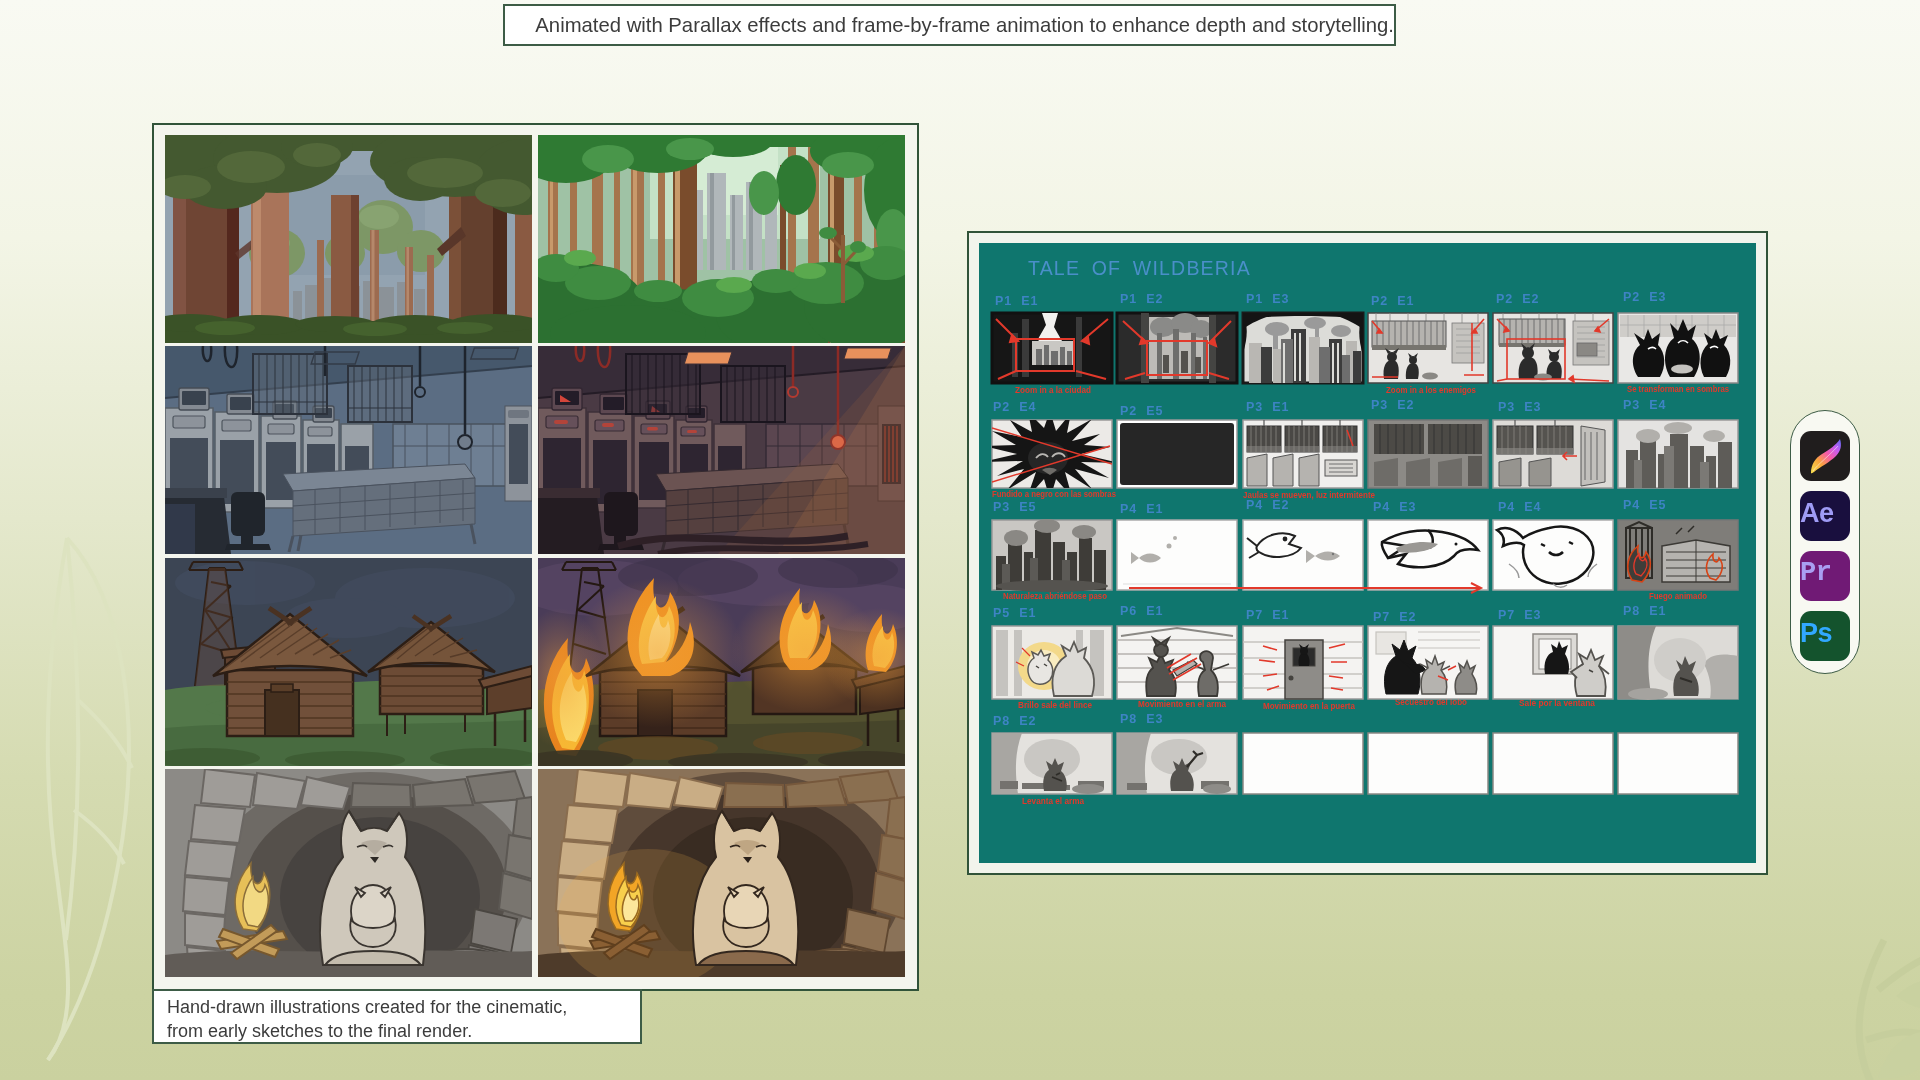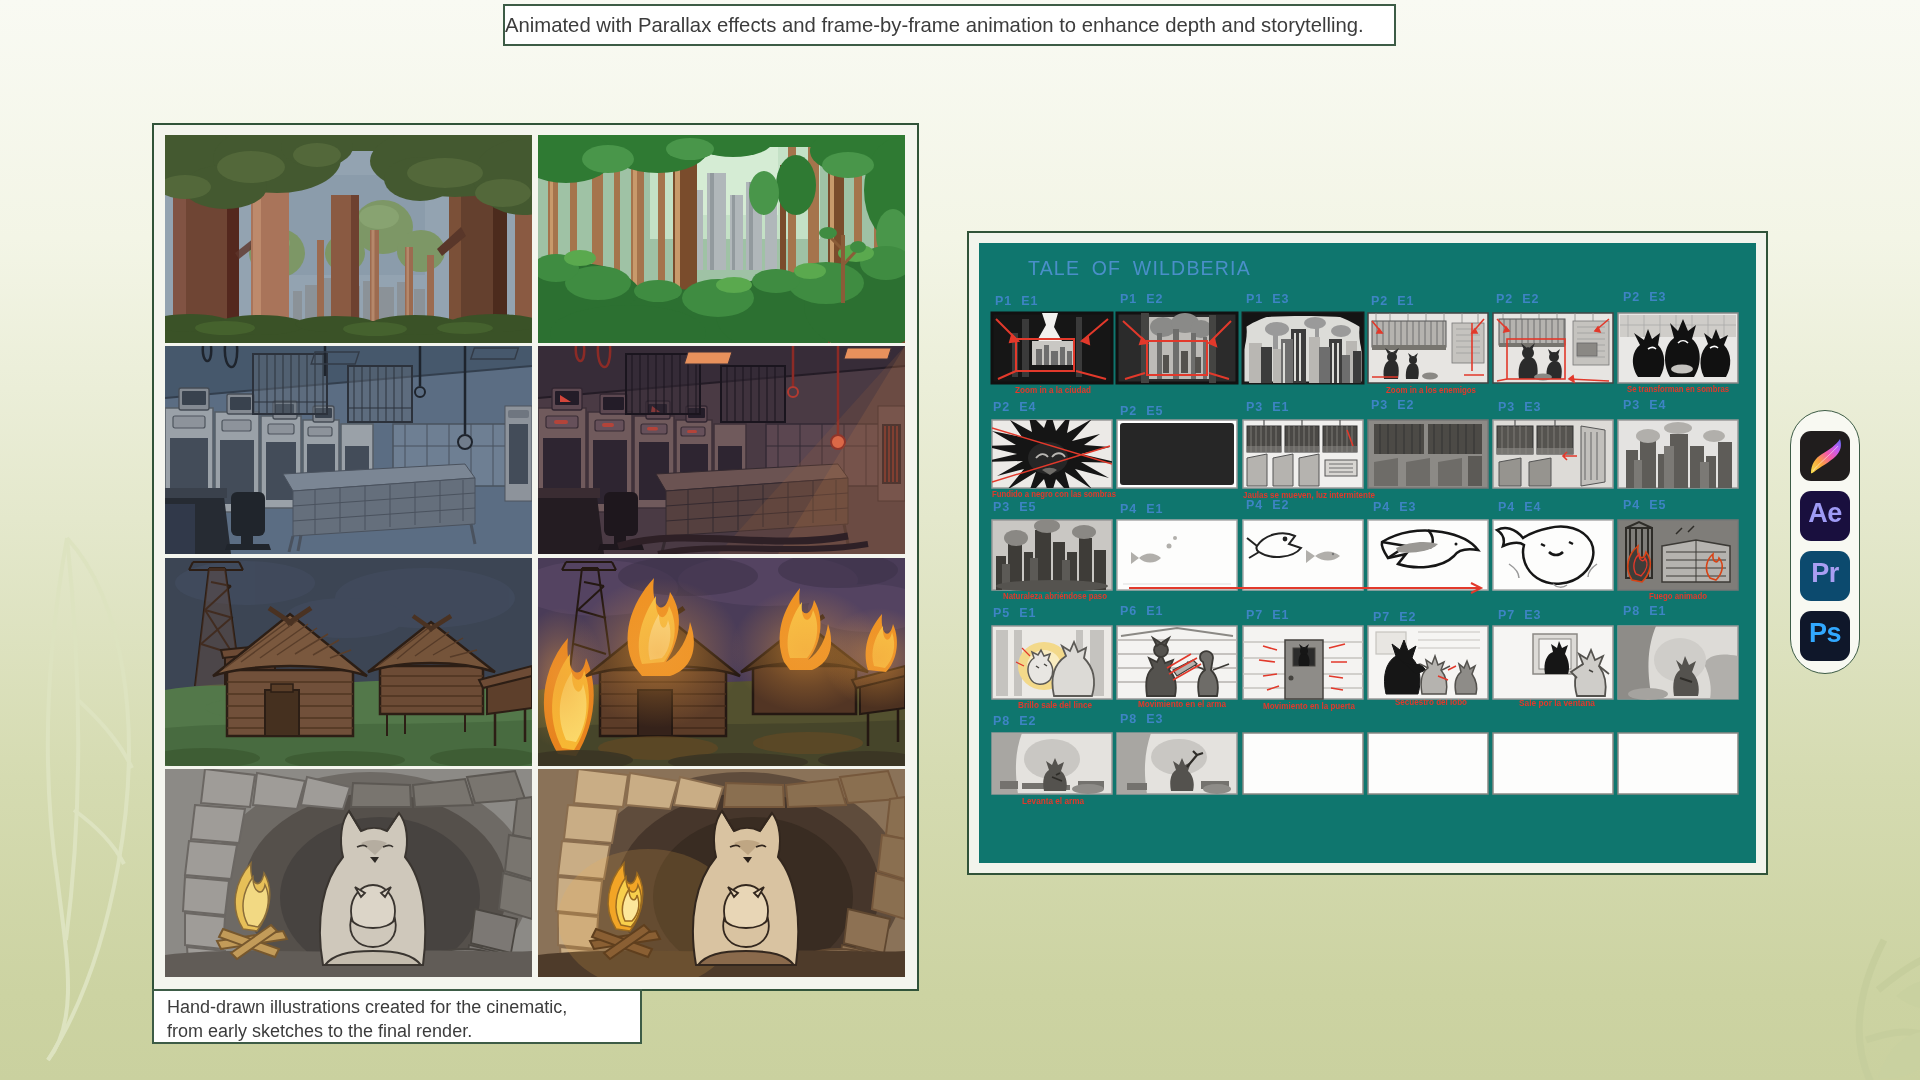--- a/index.html
+++ b/index.html
@@ -1,32 +1,32 @@
 <!DOCTYPE html>
 <html><head>
 <meta charset="utf-8">
 <style>
   html,body{margin:0;padding:0;}
   body{width:1920px;height:1080px;overflow:hidden;font-family:"Liberation Sans",sans-serif;}
   #stage{position:absolute;left:0;top:0;width:1920px;height:1080px;overflow:hidden;
     background:linear-gradient(180deg,#f9faf3 0%,#f3f5e6 22%,#e4e8cc 48%,#d5dbb1 72%,#ccd3a2 92%,#cad19f 100%);}
   .cap{position:absolute;background:#ffffff;border:2px solid #3d5c46;color:#3c3c3c;box-sizing:border-box;}
-  #capTop{left:503px;top:4px;width:893px;height:42px;font-size:20.3px;line-height:38px;text-align:left;}
+  #capTop{left:503px;top:4px;width:893px;height:42px;font-size:20.3px;line-height:38px;text-align:right;}
   #capLeft{left:152px;top:989px;width:490px;height:55px;font-size:18px;line-height:24px;padding:4px 0 0 13px;}
   #capRight{left:966px;top:876px;width:497px;height:51px;font-size:20.3px;line-height:23px;padding:3px 0 0 12px;}
   #leftPanel{position:absolute;left:152px;top:123px;width:767px;height:868px;background:#f4f5ee;border:2px solid #315339;box-sizing:border-box;}
   #rightPanel{position:absolute;left:967px;top:231px;width:801px;height:644px;background:#f2f4ec;border:2px solid #315339;box-sizing:border-box;}
   #sheet{position:absolute;left:10px;top:10px;width:777px;height:620px;background:#0f766e;}
   .thumb{position:absolute;overflow:hidden;}
   #pill{position:absolute;left:1790px;top:410px;width:70px;height:264px;background:#f8f9f2;border:1.5px solid #3d5c46;border-radius:36px;box-sizing:border-box;}
   .appicon{position:absolute;left:9px;width:50px;height:50px;border-radius:11px;}
-  .appicon span{position:absolute;width:100%;text-align:center;font-weight:bold;font-size:27px;top:7px;letter-spacing:-0.5px;}
+  .appicon span{position:absolute;width:100%;font-weight:bold;font-size:27px;top:7px;letter-spacing:-0.5px;}
   #icAe{top:80px;background:#190f3e;}#icAe span{color:#9f9bf5;}
-  #icPr{top:140px;background:#0c4a6e;}#icPr span{color:#a99ef2;}
-  #icPs{top:200px;background:#0f172a;}#icPs span{color:#31a8ff;}
+  #icPr{top:140px;background:#701a75;font-family:Liberation Mono, monospace;}#icPr span{color:#a99ef2;}
+  #icPs{top:200px;background:#14532d;}#icPs span{color:#31a8ff;}
   #icProc{top:20px;background:#201d1d;}
 </style>
 </head>
 <body>
 <div id="stage">
   <svg id="bgdeco" width="1920" height="1080" style="position:absolute;left:0;top:0">
     <g fill="none" stroke="#dde3c0" stroke-width="4">
       <path d="M 67 538 C 122 598, 144 722, 118 866 C 104 944, 80 1010, 48 1060"></path>
       <path d="M 67 538 C 48 644, 40 764, 58 884 C 66 952, 80 1020, 48 1060"></path>
       <path d="M 67 538 C 80 660, 84 800, 66 940"></path>

